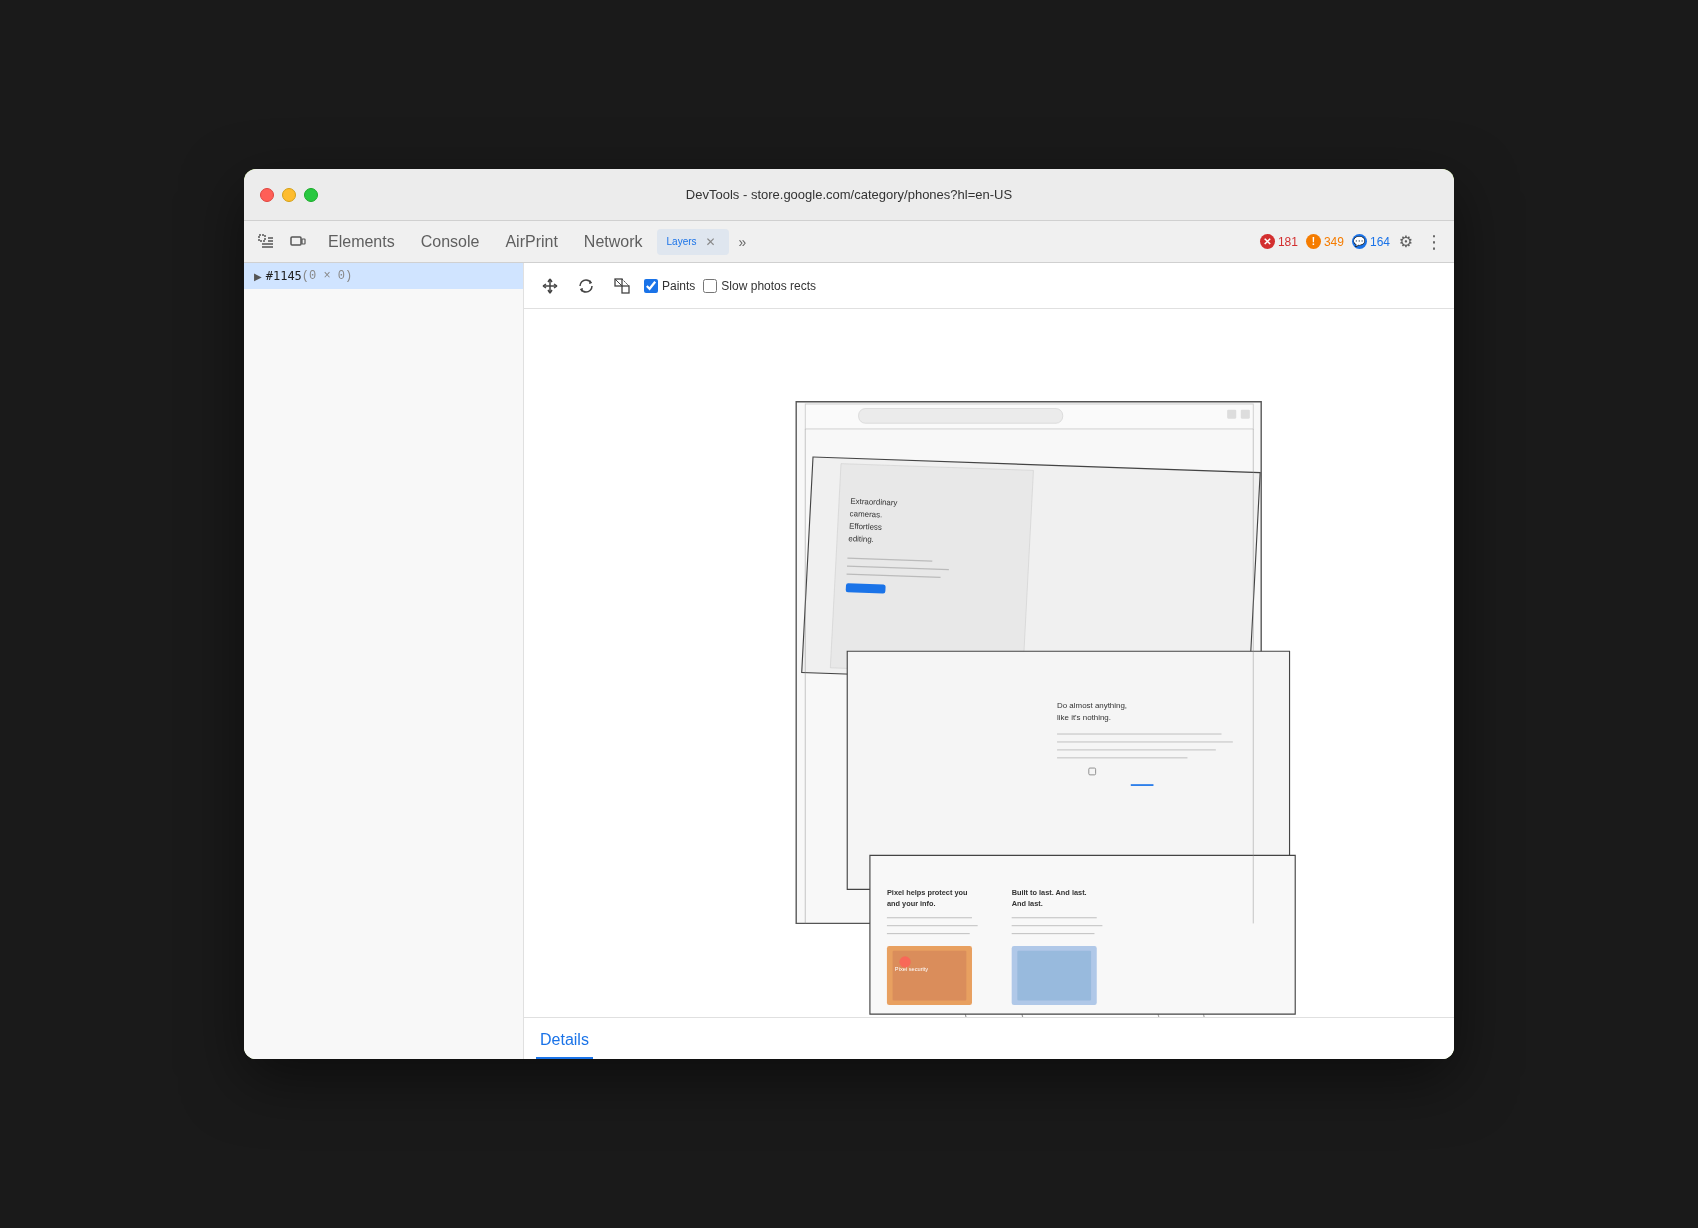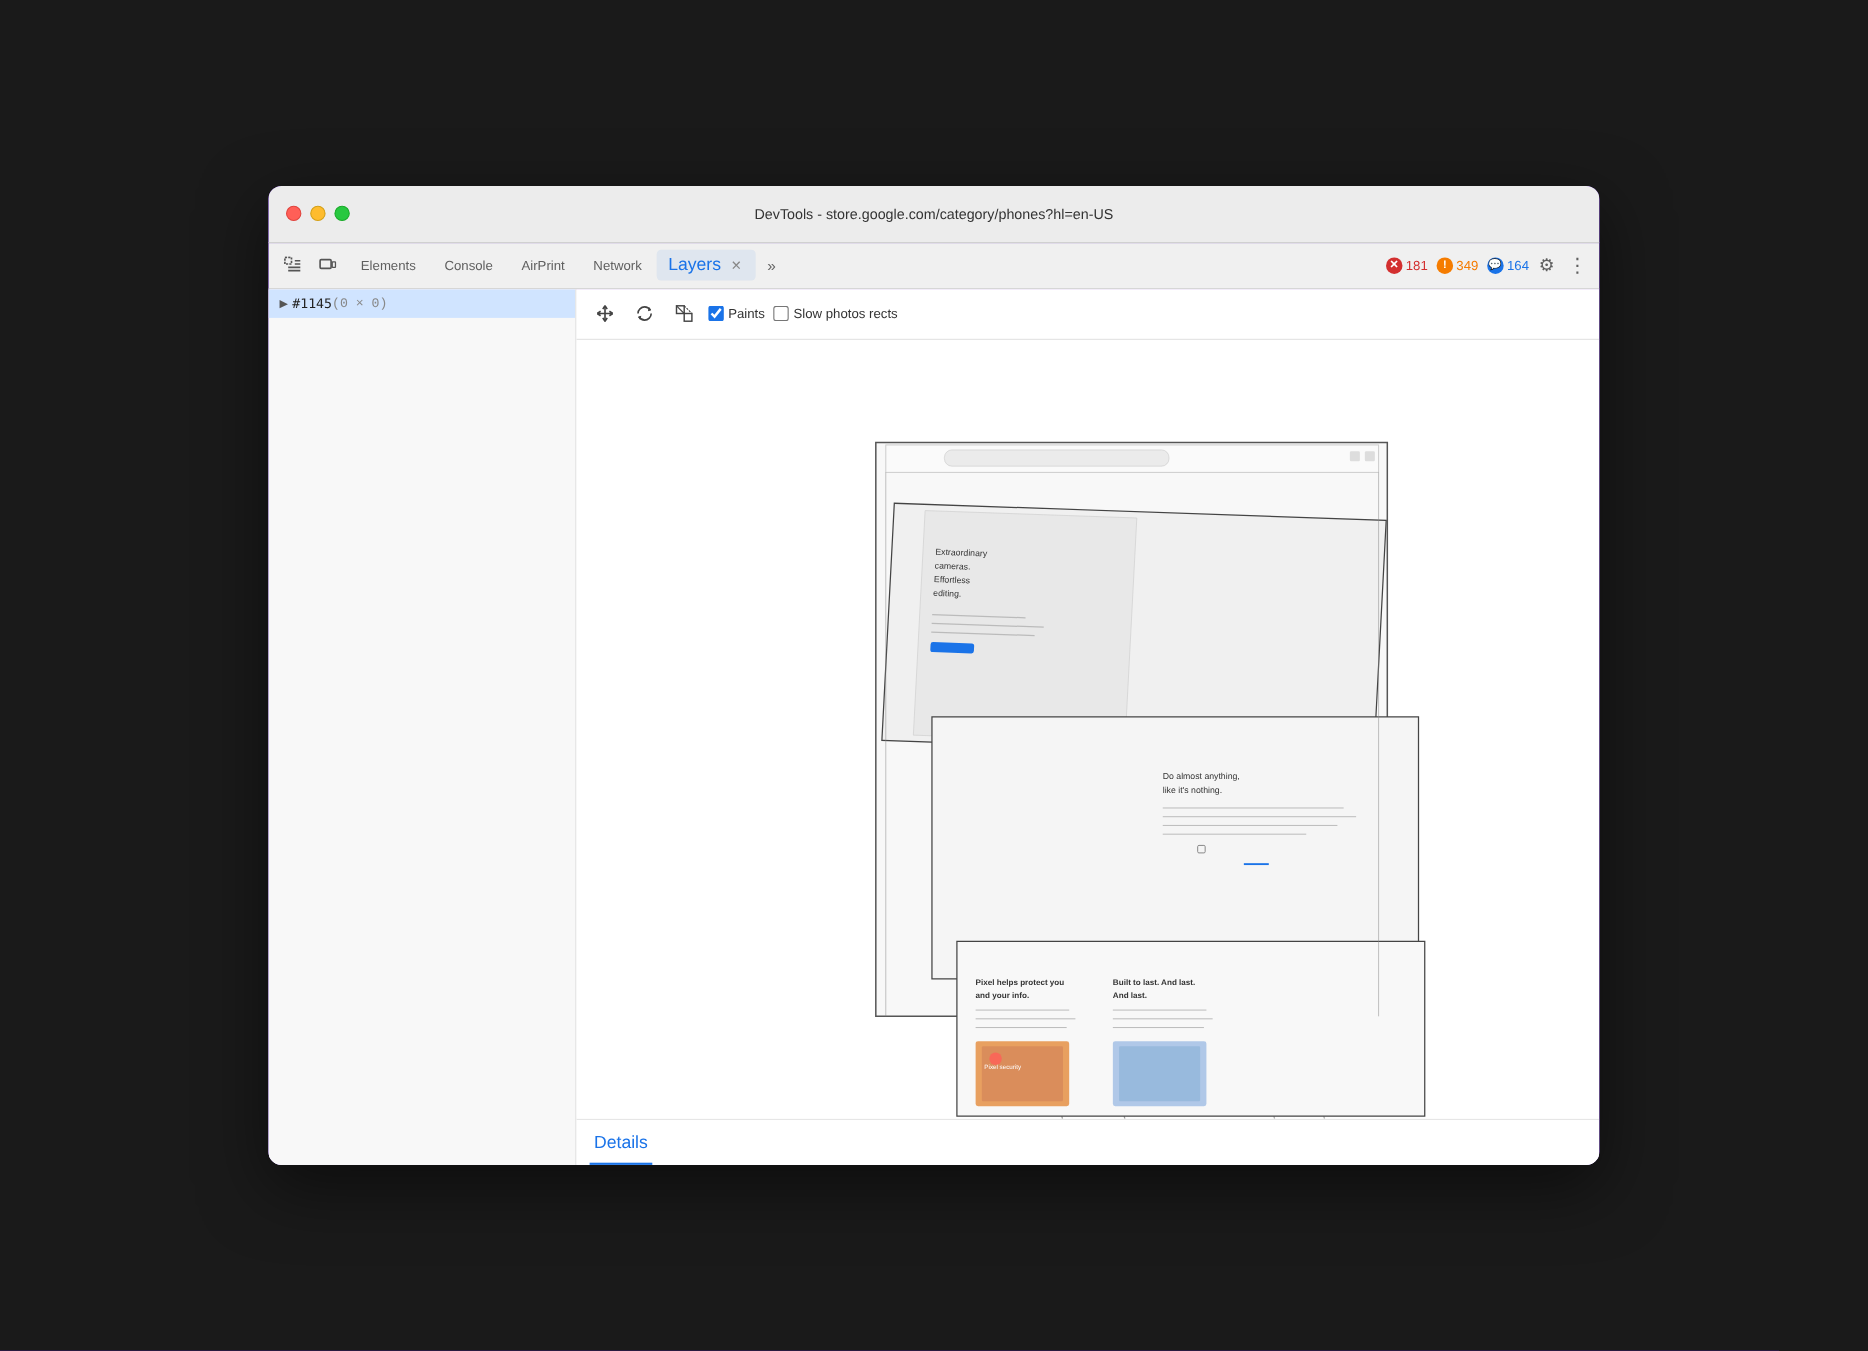--- a/index.html
+++ b/index.html
@@ -6,21 +6,21 @@
     body {
       background: #1a1a1a;
       display: flex;
       align-items: center;
       justify-content: center;
       min-height: 100vh;
       font-family: -apple-system, BlinkMacSystemFont, 'Segoe UI', sans-serif;
     }
     .window {
       width: 1210px;
-      background: #6d28d9;
+      background: #bef264;
       border-radius: 12px;
       box-shadow: 0 20px 60px rgba(0,0,0,0.5);
       overflow: hidden;
     }
     
     .title-bar {
       background: #ececec;
       height: 52px;
       display: flex;
       align-items: center;
@@ -65,37 +65,37 @@
       align-items: center;
       justify-content: center;
       cursor: pointer;
       border-radius: 4px;
       color: #5f5f5f;
       font-size: 15px;
       margin-right: 2px;
     }
     .tab {
       padding: 6px 12px;
-      font-size: 12px;
+      font-size: 16px;
       color: #5f5f5f;
       cursor: pointer;
       border-radius: 4px;
       white-space: nowrap;
     }
     .tab-with-close {
       display: flex;
       align-items: center;
       gap: 6px;
       padding: 5px 10px;
       background: rgba(26,115,232,0.08);
       border-radius: 4px;
       cursor: pointer;
     }
     .tab-with-close .tab-label {
-      font-size: 16px;
+      font-size: 10px;
       color: #1a73e8;
     }
     .tab-close {
       font-size: 12px;
       color: #888;
       cursor: pointer;
       width: 16px;
       height: 16px;
       display: flex;
       align-items: center;

